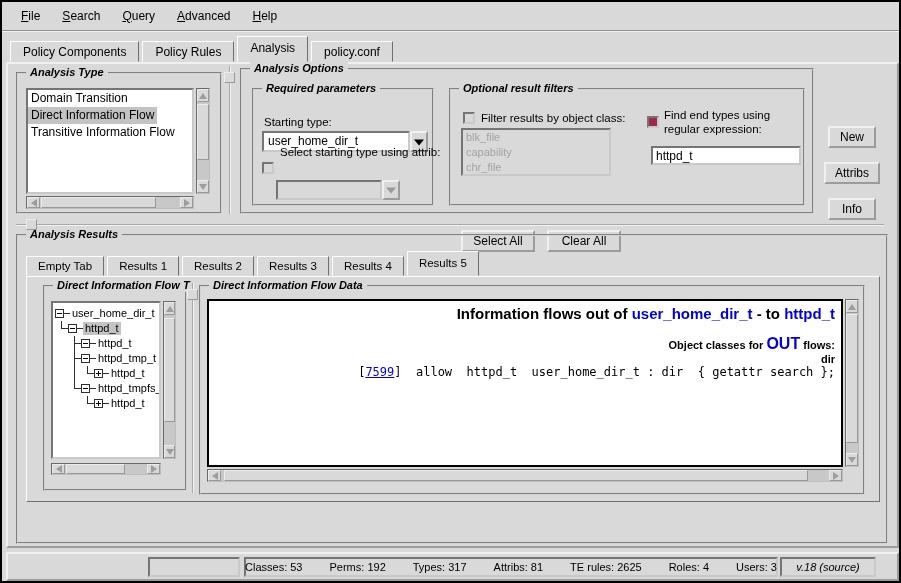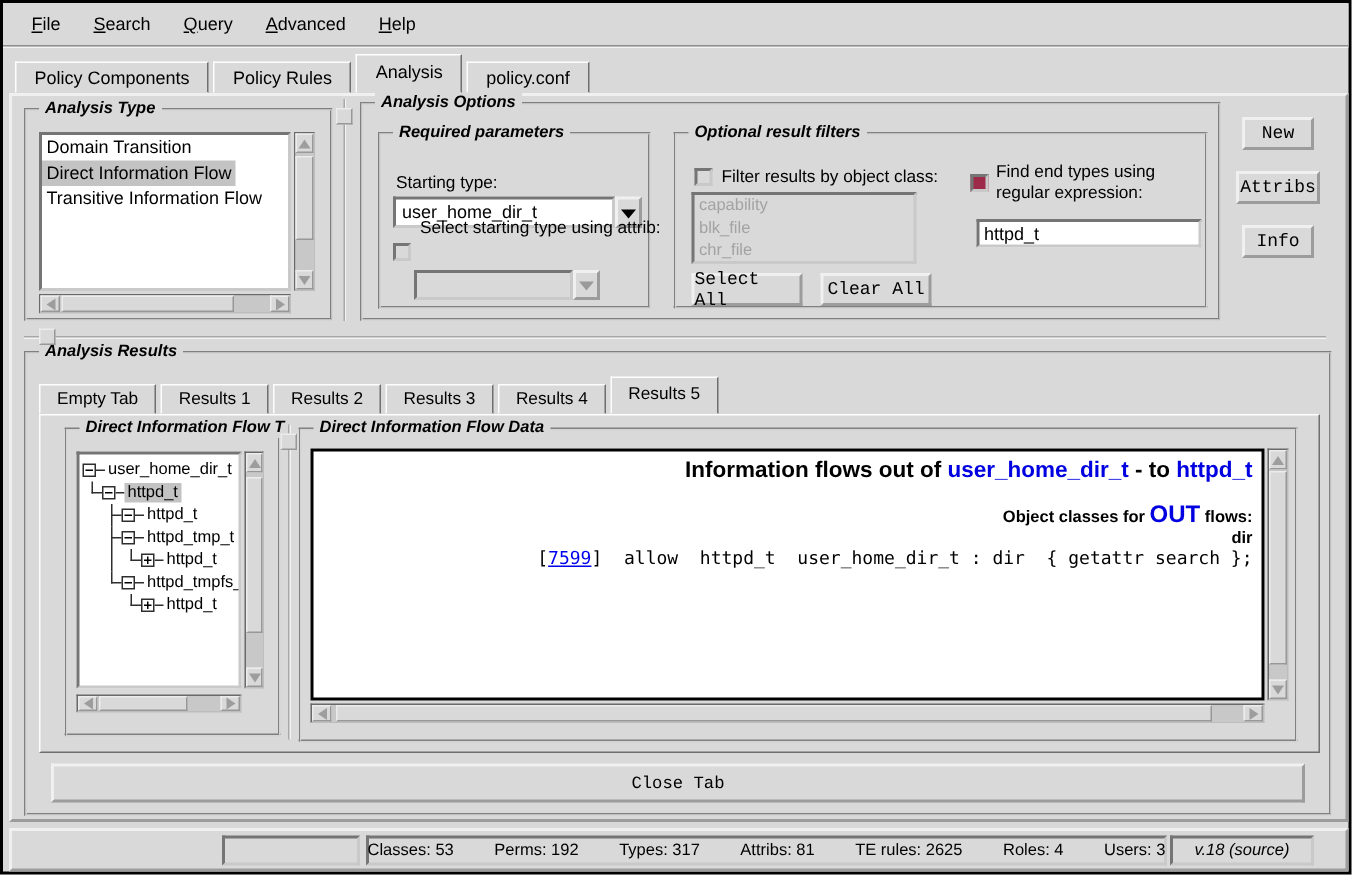--- a/index.html
+++ b/index.html
@@ -10,21 +10,21 @@
   html,body{width:901px;height:583px;}
   body{font-family:"Liberation Sans","DejaVu Sans",sans-serif;background:#555;color:#000;}
   #window{position:relative;width:901px;height:583px;background:var(--bg);border:2px solid #000;overflow:hidden;}
   .sunken-white{background:#fff;border:2px inset #c9c9c9;}
   .sunken-gray{background:var(--bg);border:2px inset #c9c9c9;}
   .lf{position:absolute;border:2px groove #d4d4d4;}
   .lf>.lf-title{position:absolute;top:-8px;left:8px;background:var(--bg);padding:0 4px;
     font-size:11px;font-weight:bold;font-style:italic;white-space:nowrap;line-height:13px;}
   .btn{position:absolute;background:var(--bg);border:2px outset #f0f0f0;font-size:12px;
     display:flex;align-items:center;justify-content:center;cursor:default;
-    font-family:Liberation Mono, monospace;}
+    font-family:Liberation Sans, sans-serif;margin-top:48px;}
 
   
   .menubar{position:absolute;left:0;top:0;right:0;height:29px;background:var(--bg);
     border-bottom:1px solid #8d8d8d;box-shadow:0 1px 0 #f4f4f4;padding-left:8px;display:flex;align-items:center;}
   .menu-item{font-size:12px;padding:4px 11px;}
   .menu-item .u{text-decoration:underline;}
 
   
   .tabbar{position:absolute;left:8px;top:35px;height:25px;display:flex;align-items:flex-end;z-index:3;}
   .tab{position:relative;height:21px;line-height:20px;padding:0 12px;font-size:12px;background:var(--bg);
@@ -202,23 +202,23 @@
           </div>
       </div>
     </div>
 
     <div class="lf" style="left:207px;top:18px;width:356px;height:118px;">
       <span class="lf-title">Optional result filters</span>
       <span class="cb" style="left:12px;top:22px;"></span>
       <span class="flabel" style="left:30px;top:22px;">Filter results by object class:</span>
       <div class="objlist sunken-gray" style="position:absolute;left:10px;top:38px;width:150px;height:48px;overflow:hidden;">
 
+          <div class="obj-item">blk_file</div>
+
           <div class="obj-item">capability</div>
-
-          <div class="obj-item">blk_file</div>
 
           <div class="obj-item">chr_file</div>
         </div>
       <div class="btn" style="left:10px;top:92px;width:74px;height:22px;">Select All</div>
       <div class="btn" style="left:96px;top:92px;width:74px;height:22px;">Clear All</div>
 
       <span class="cb checked" style="left:196px;top:26px;"></span>
       <span class="flabel" style="left:213px;top:18px;width:136px;white-space:normal;line-height:14px;">Find end types using regular expression:</span>
       <input class="entry" style="left: 200px; top: 56px; width: 150px; height: 19px;" value="httpd_t">
     </div>

